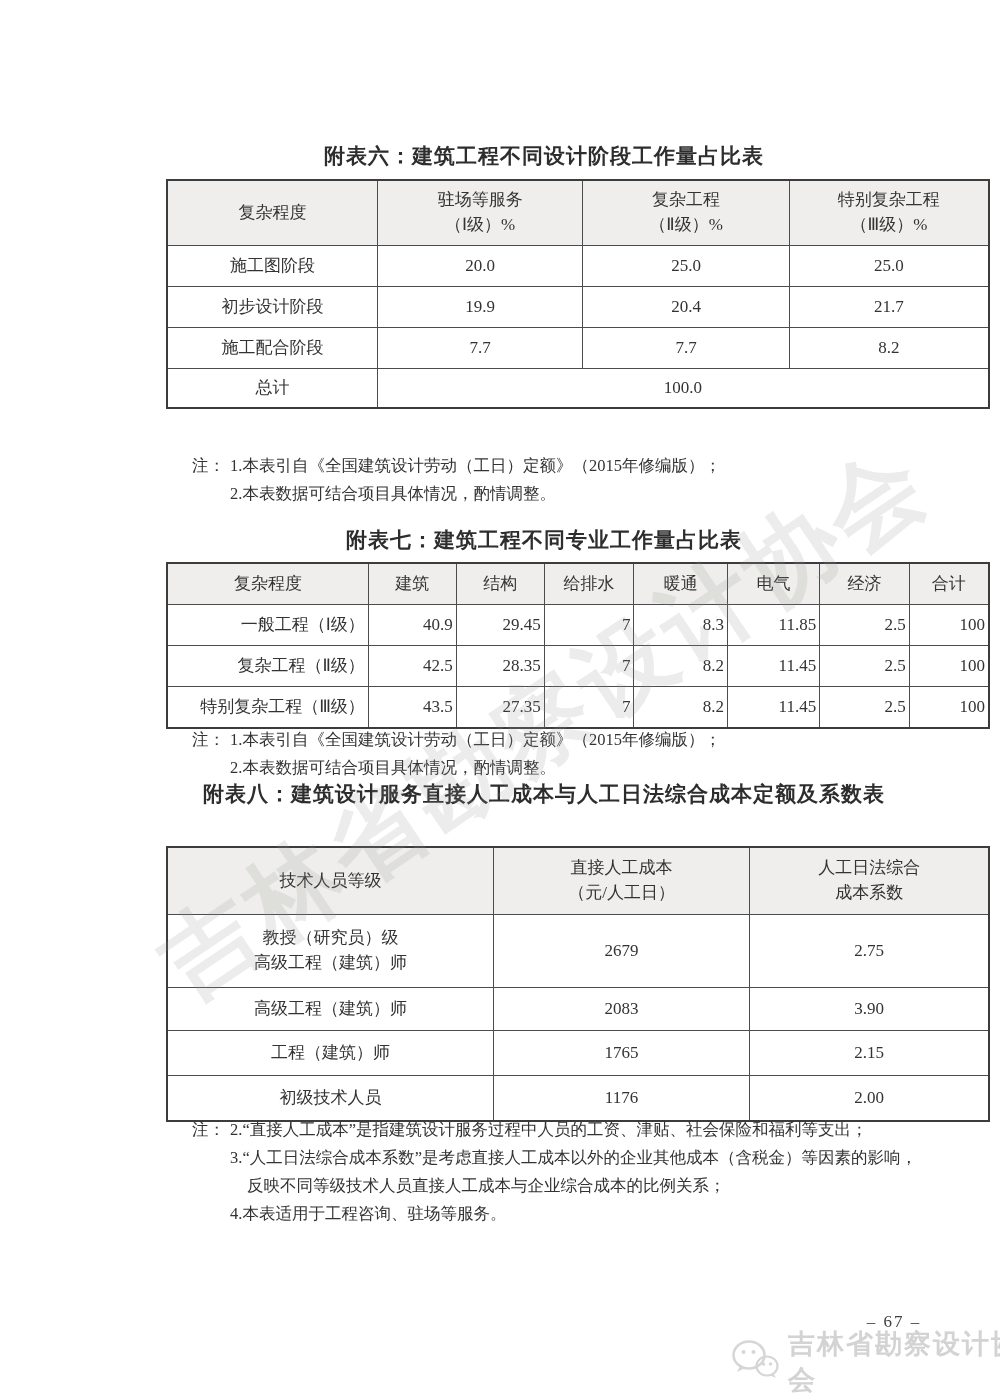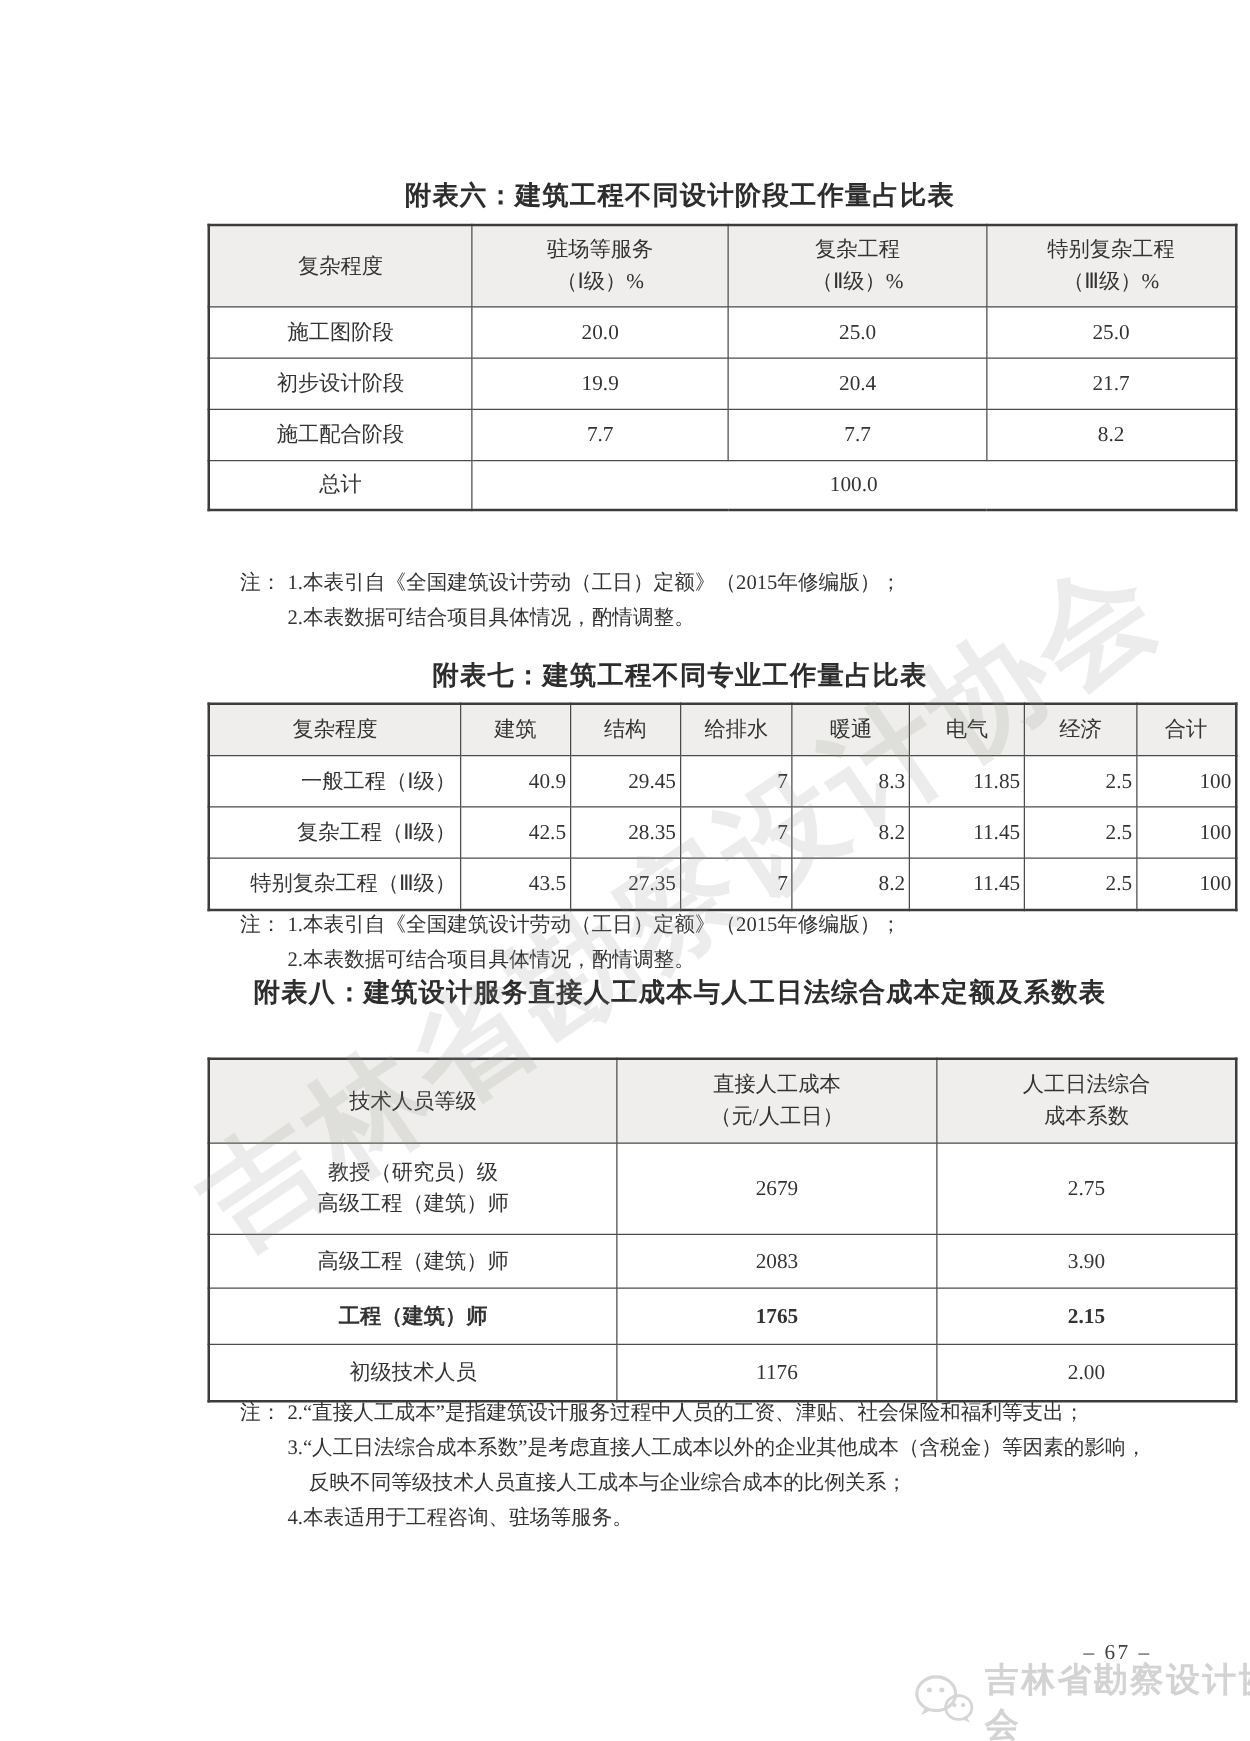--- a/index.html
+++ b/index.html
@@ -22,21 +22,21 @@
         font-family:"Liberation Serif",serif;line-height:1.45;}
   .hrow th{background:#efeeec;}
   .t6 .hrow th{height:60px;}
   .t6 .drow td{height:36px;}
   .t6 .trow td{height:34px;}
   .t7 .hrow th{height:36px;}
   .t7 .drow td{height:36px;text-align:right;}
   .t8 .hrow th{height:62px;}
   .t8 .r0 td{height:68px;}
   .t8 .r1 td{height:38px;}
-  .t8 .r2 td{height:40px;font-weight:bold;}
+  .t8 .r2 td{height:40px;}
   .t8 .r3 td{height:40px;}
   
   .notes{position:absolute;left:148px;width:740px;display:flex;
          font-size:16.5px;color:#333;line-height:28px;z-index:1;}
   .notes .note-label{flex:0 0 38px;}
   .notes .note-item{padding-left:17px;text-indent:-17px;}
   
   .page-number{position:absolute;top:1312px;left:770px;width:160px;
     text-align:center;font-size:17px;color:#3f3f3f;letter-spacing:2px;z-index:1;}
   .footer-brand{position:absolute;top:1326px;left:686px;display:flex;

